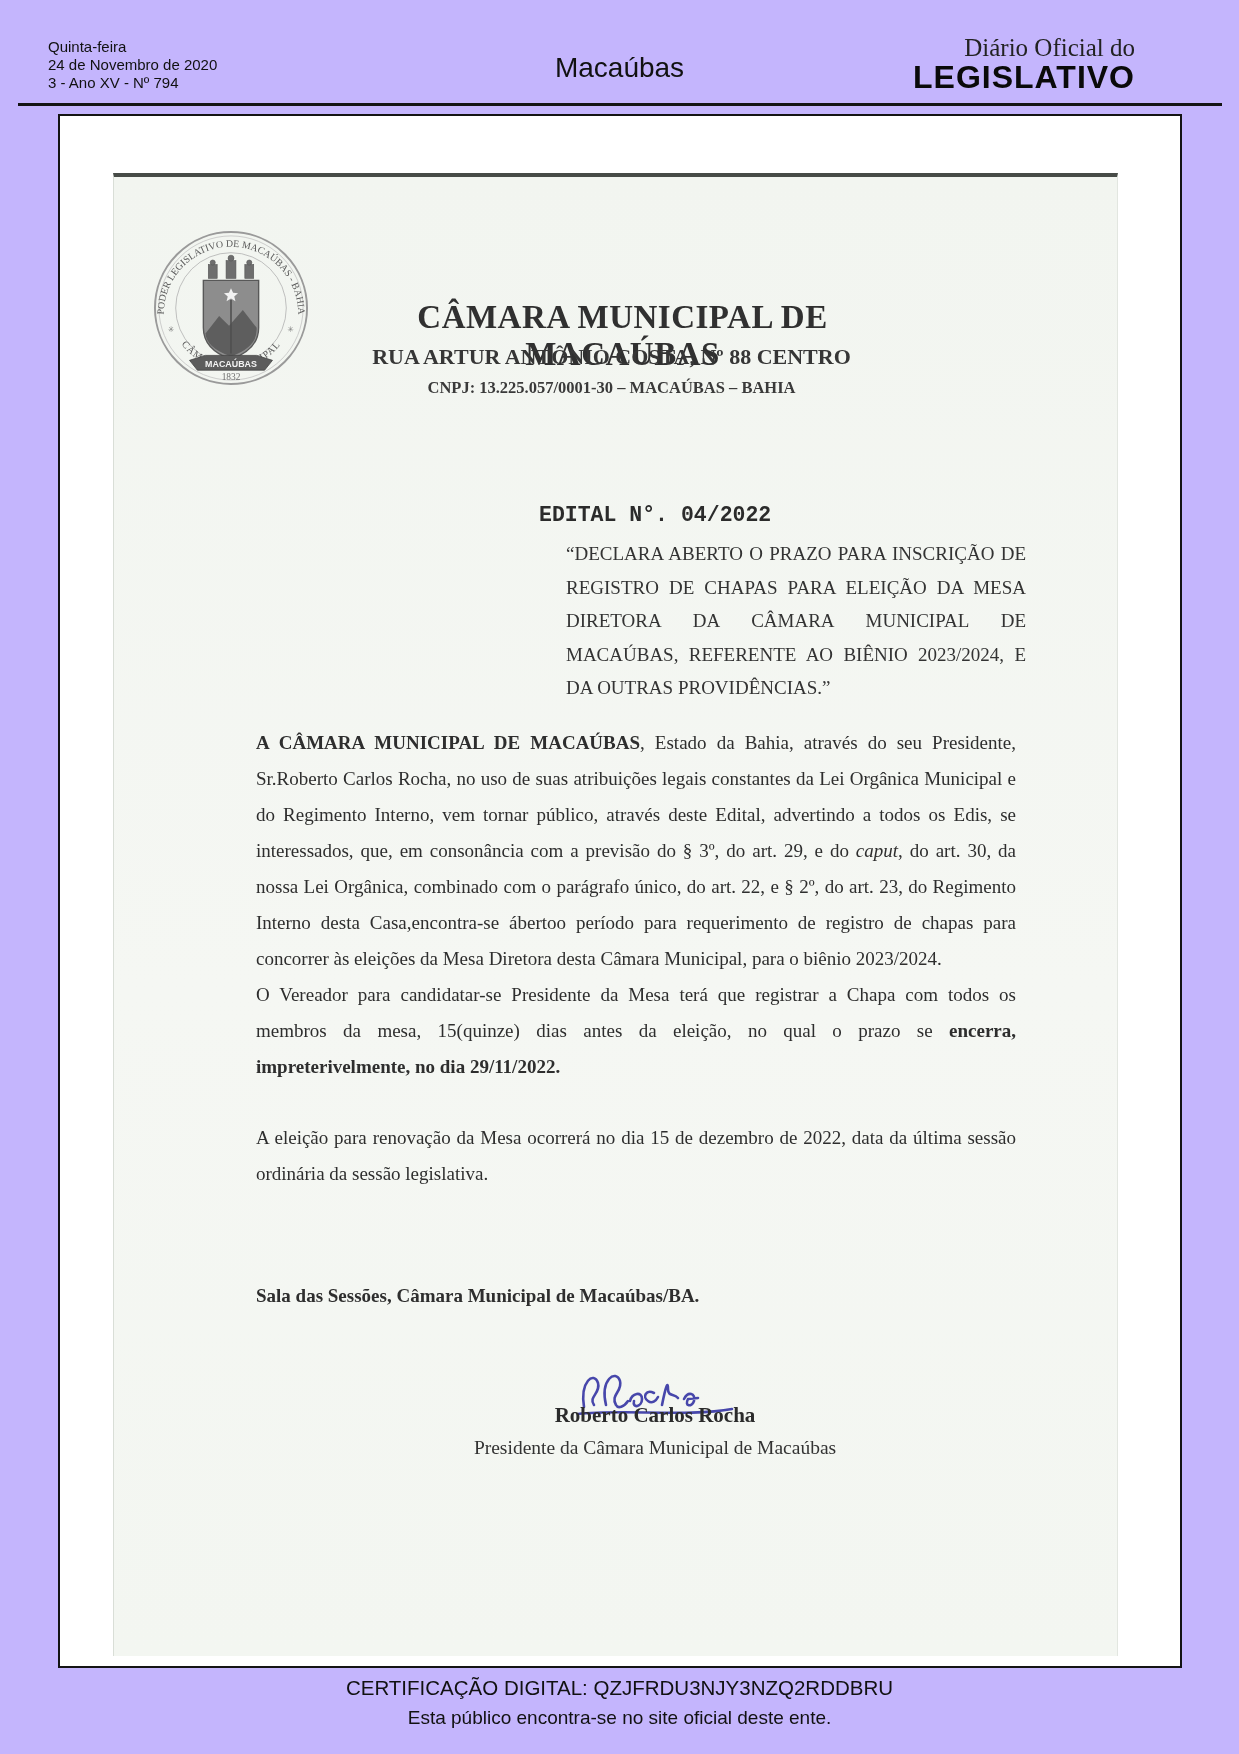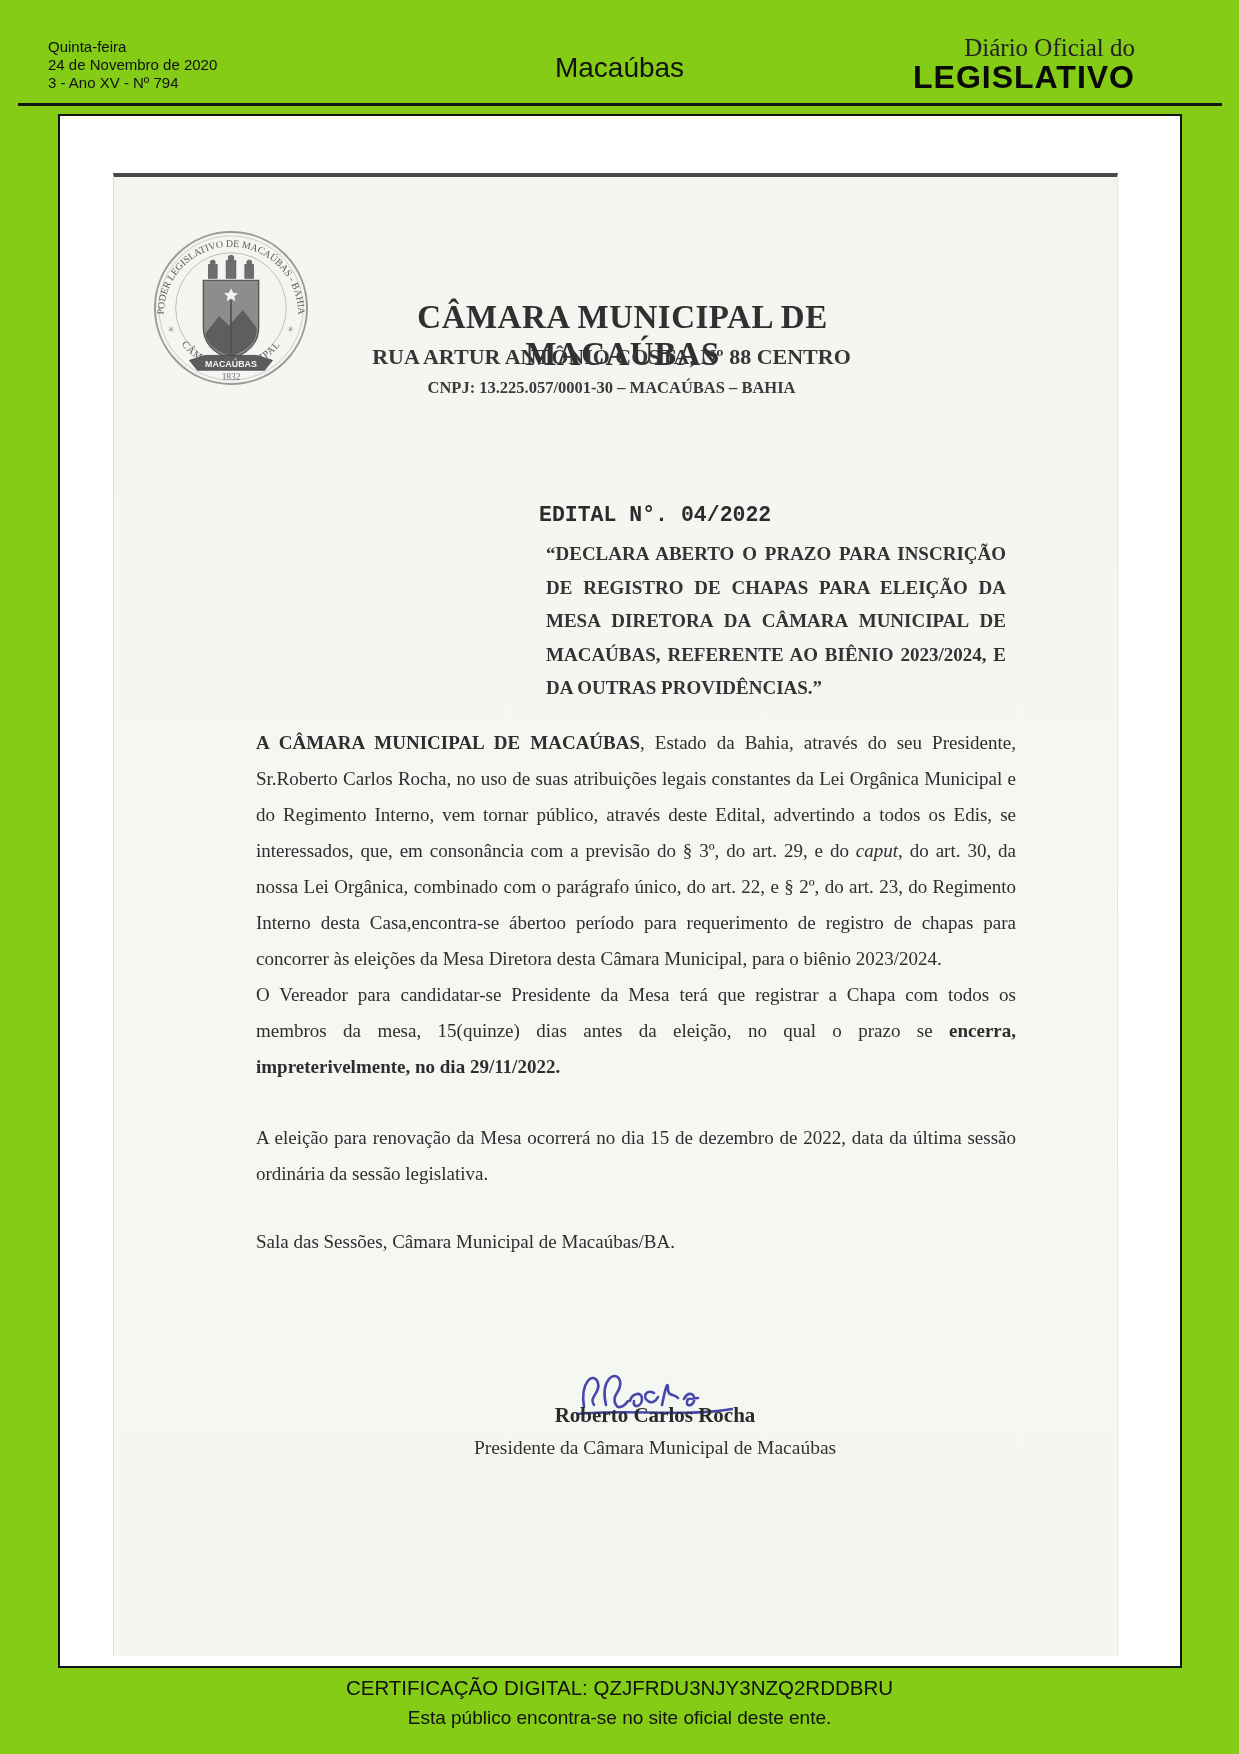--- a/index.html
+++ b/index.html
@@ -1,18 +1,18 @@
 <!DOCTYPE html>
 <html><head>
 <meta charset="utf-8">
 <style>
   * { margin:0; padding:0; box-sizing:border-box; }
   html,body { background:#fff; }
   body { width:1239px; height:1754px; position:relative; font-family:"Liberation Sans", sans-serif; color:#1c1c1c; }
-  .page { position:absolute; inset:0; background:#84cc16; overflow:hidden; }
+  .page { position:absolute; inset:0; background:#c4b5fd; overflow:hidden; }
 
   
   .gz-left { position:absolute; left:48px; top:38px; font-size:15px; line-height:18px; color:#111; }
   .gz-center { position:absolute; left:0; right:0; top:52px; text-align:center; font-size:28px; color:#111; }
   .gz-right { position:absolute; right:104px; top:34px; text-align:right; }
   .masthead-line1 { font-family:"Liberation Serif", serif; font-size:25px; color:#222; }
   .masthead-line2 { font-size:32px; font-weight:bold; letter-spacing:1px; color:#0a0a0a; margin-top:-3px; }
   .header-rule { position:absolute; left:18px; right:17px; top:103px; height:3px; background:#141414; }
 
   
@@ -24,26 +24,26 @@
           border-top:4px solid #474b47; border-left:1px solid #d9ded7; border-right:1px solid #e2e6e0;
           font-family:"Liberation Serif", serif; color:#2e2e2e; }
 
   .seal { position:absolute; left:38px; top:52px; width:158px; height:158px; }
 
   .lh-title   { position:absolute; left:236px; top:122px; width:545px; text-align:center; font-size:33px; font-weight:bold; color:#303030; letter-spacing:0.5px; }
   .lh-address { position:absolute; left:225px; top:167px; width:545px; text-align:center; font-size:22px; font-weight:bold; color:#363636; }
   .lh-cnpj    { position:absolute; left:225px; top:201px; width:545px; text-align:center; font-size:16.5px; font-weight:bold; color:#3a3a3a; }
 
   .edital-heading { position:absolute; left:425px; top:326px; font-size:21.5px; font-weight:bold; color:#2b2b2b;font-family:Liberation Mono, monospace; }
-  .edital-summary { position:absolute; left:432px; top:360px; width:460px; font-size:19px; line-height:33.5px; text-align:justify; color:#333;font-weight:bold; }
+  .edital-summary { position:absolute; left:452px; top:360px; width:460px; font-size:19px; line-height:33.5px; text-align:justify; color:#333; }
 
   .doc-body { position:absolute; left:142px; top:548px; width:760px; font-size:19px; line-height:36px; text-align:justify; color:#2e2e2e; }
   .doc-body p { margin:0; }
   .doc-body .p3 { margin-top:35px; }
-  .doc-body .p4 { margin-top:32px; }
+  .doc-body .p4 { margin-top:86px;font-weight:bold; }
   .doc-body .p5 { margin-top:40px; }
 
   .signature-block { position:absolute; left:241px; top:1190px; width:600px; text-align:center; }
   .sig-svg { display:block; margin:0 auto -16px auto; width:170px; height:52px; }
   .sig-name { font-size:21px; font-weight:bold; color:#2b2b2b; }
   .sig-title { font-size:19.5px; margin-top:9px; color:#333; }
 
   
   .page-footer { position:absolute; left:0; right:0; top:1676px; text-align:center; color:#111; }
   .footer-cert { font-size:20.5px; }

